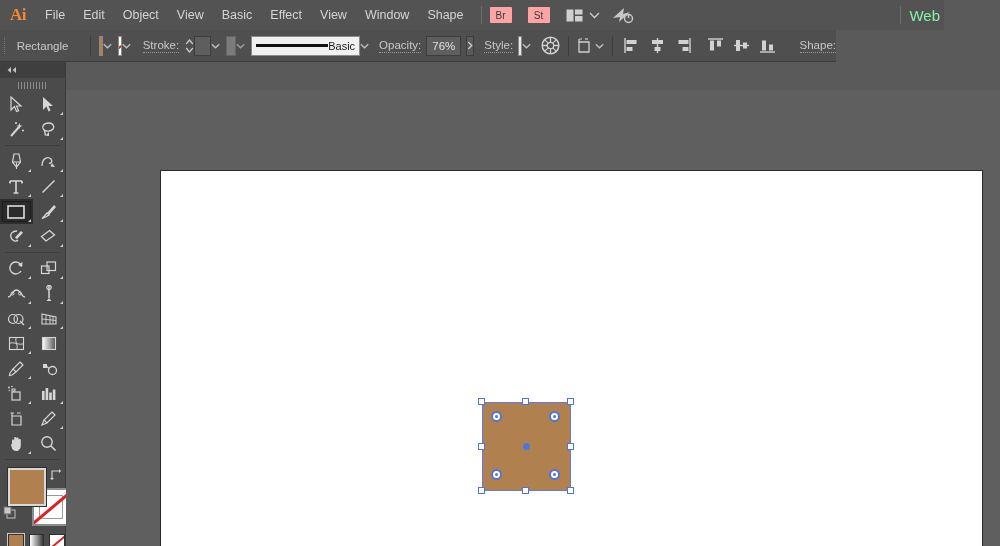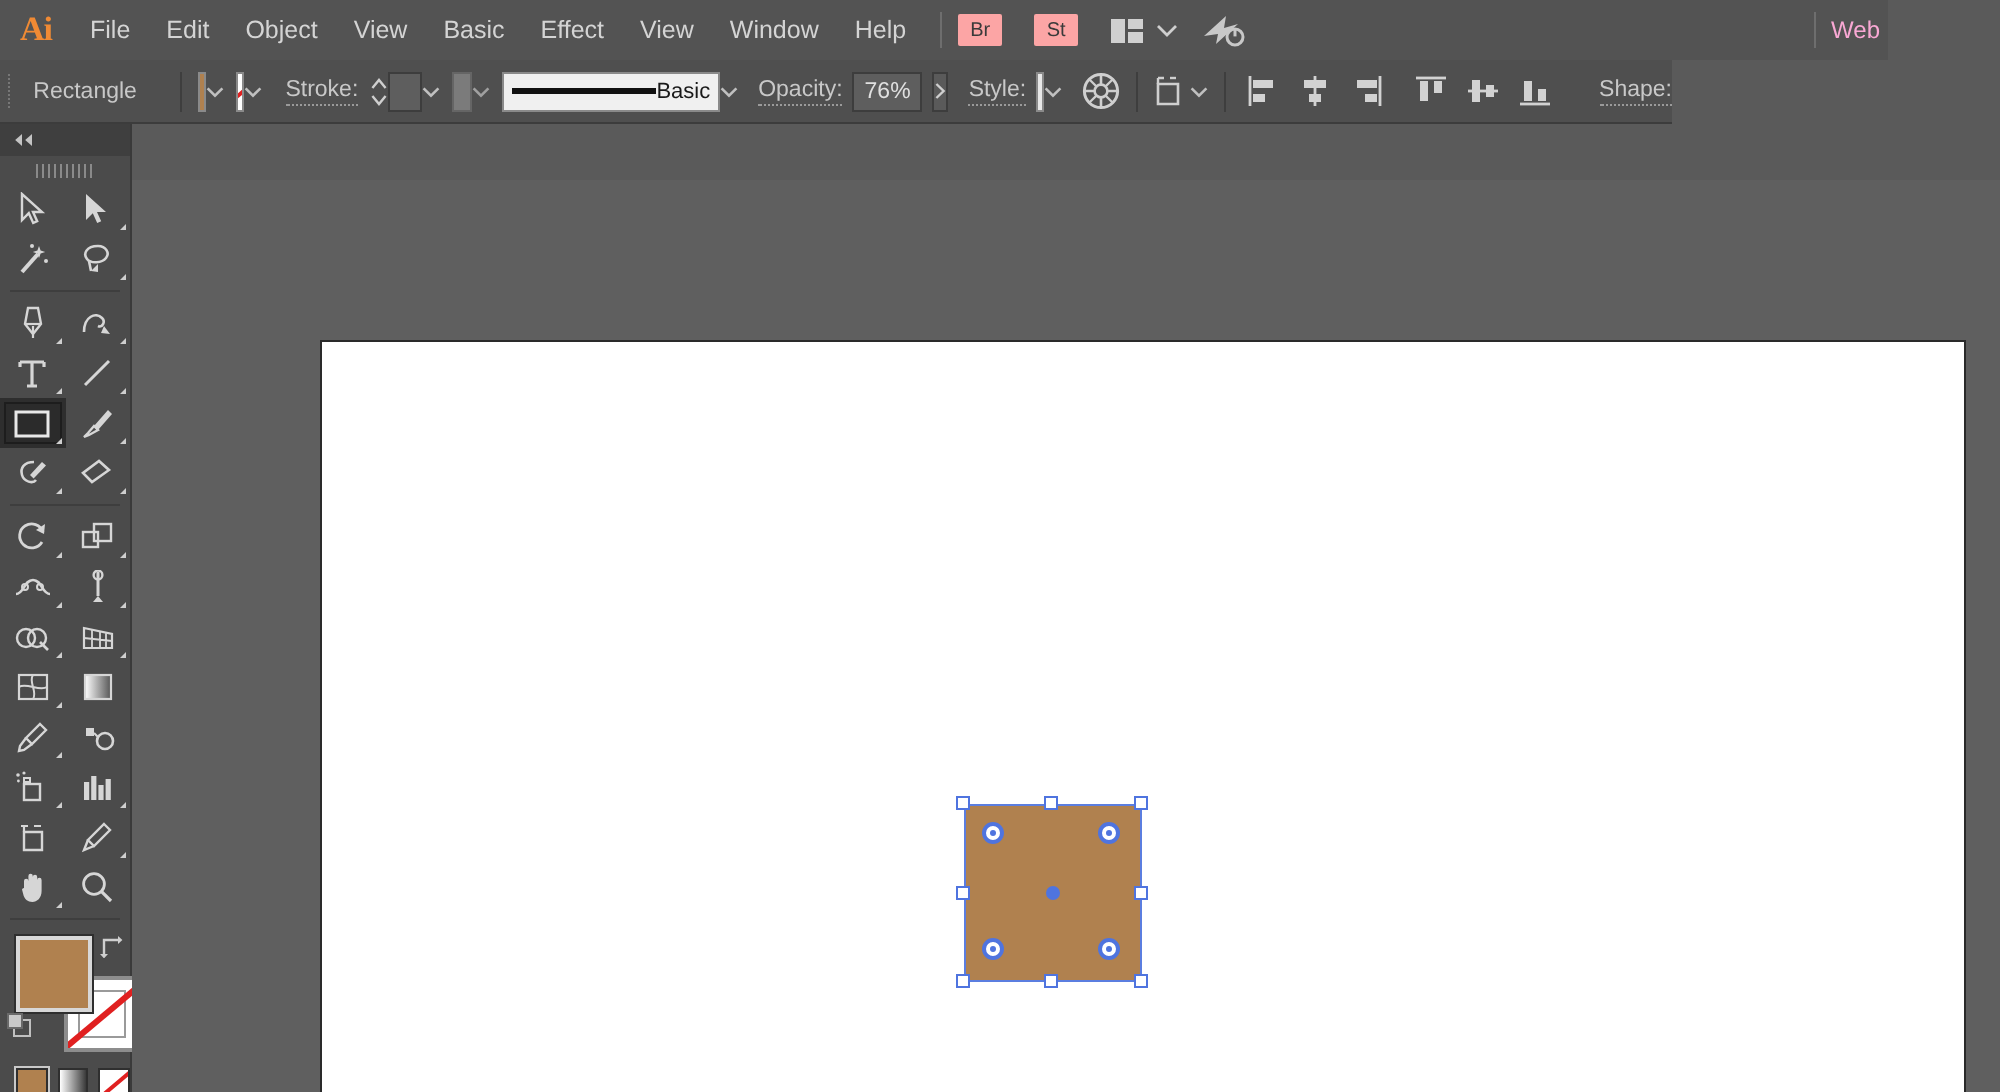--- a/index.html
+++ b/index.html
@@ -35,21 +35,21 @@
   .mb-badge {
     width: 22px; height: 16px; background: #fca5a5; color: #3a3a3a;
     font-size: 10px; display: flex; align-items: center; justify-content: center;
     border-radius: 1px; margin-right: 16px;
   }
   .mb-icon { margin-right: 6px; display: flex; align-items: center; }
   .mb-right {
     margin-left: auto; display: flex; align-items: center; height: 30px;
   }
   .web-label {
-    color: #f9a8d4; font-size: 12px; padding-right: 4px; white-space: nowrap;
+    color: #86efac; font-size: 15px; padding-right: 4px; white-space: nowrap;
   }
 
   
   .controlbar {
     position: absolute; top: 30px; left: 0; width: 836px; height: 32px;
     background: #4f4f4f; border-bottom: 1px solid #3c3c3c;
     display: flex; align-items: center; padding-left: 4px;
   }
   .cb-grip {
     width: 7px; height: 18px; margin-right: 6px;
@@ -222,21 +222,21 @@
     <div class="ai-logo">Ai</div>
 
     <div class="menu-item">File</div>
     <div class="menu-item">Edit</div>
     <div class="menu-item">Object</div>
     <div class="menu-item">View</div>
     <div class="menu-item">Basic</div>
     <div class="menu-item">Effect</div>
     <div class="menu-item">View</div>
     <div class="menu-item">Window</div>
-    <div class="menu-item">Help</div>
+    <div class="menu-item">Shape</div>
 
     <div class="menubar-sep"></div>
 
     <div class="mb-badge">Br</div>
     <div class="mb-badge">St</div>
 
     <div class="mb-icon">
       <svg width="17" height="13" viewBox="0 0 17 13">
         <rect x="0.5" y="0.5" width="7" height="12" fill="#d0d0d0"></rect>
         <rect x="9" y="0.5" width="7.5" height="5" fill="#d0d0d0"></rect>

